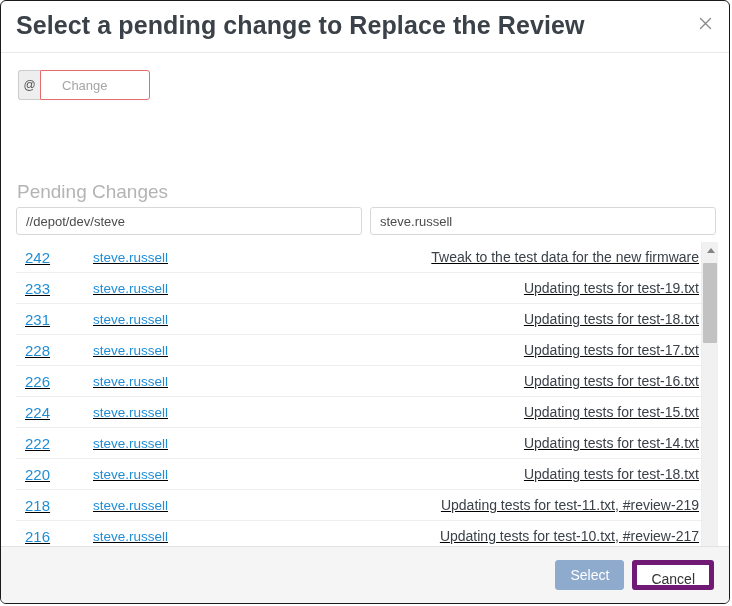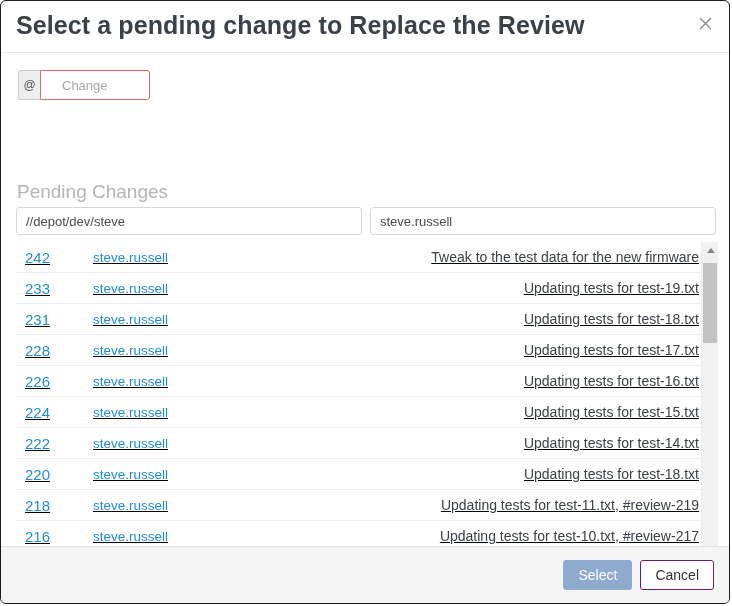--- a/index.html
+++ b/index.html
@@ -255,21 +255,21 @@
     cursor: pointer;
     line-height: 28px;
   }
   .btn-primary {
     background: #8eaacd;
     border: 1px solid #8eaacd;
     color: #ffffff;
   }
   .btn-default {
     background: #ffffff;
-    border: 1px solid #701a75;
+    border: 5px solid #701a75;
     color: #333333;
   }
 </style>
 </head>
 <body>
 
 <div class="modal">
 
   <div class="modal-header">
     <div class="modal-title">Select a pending change to Replace the Review</div>

